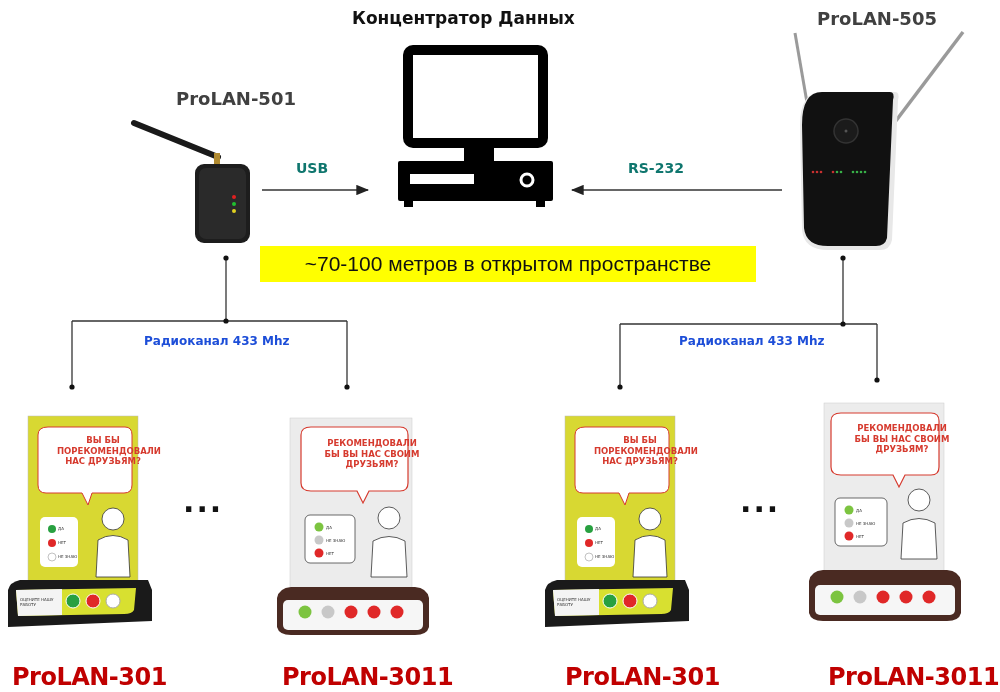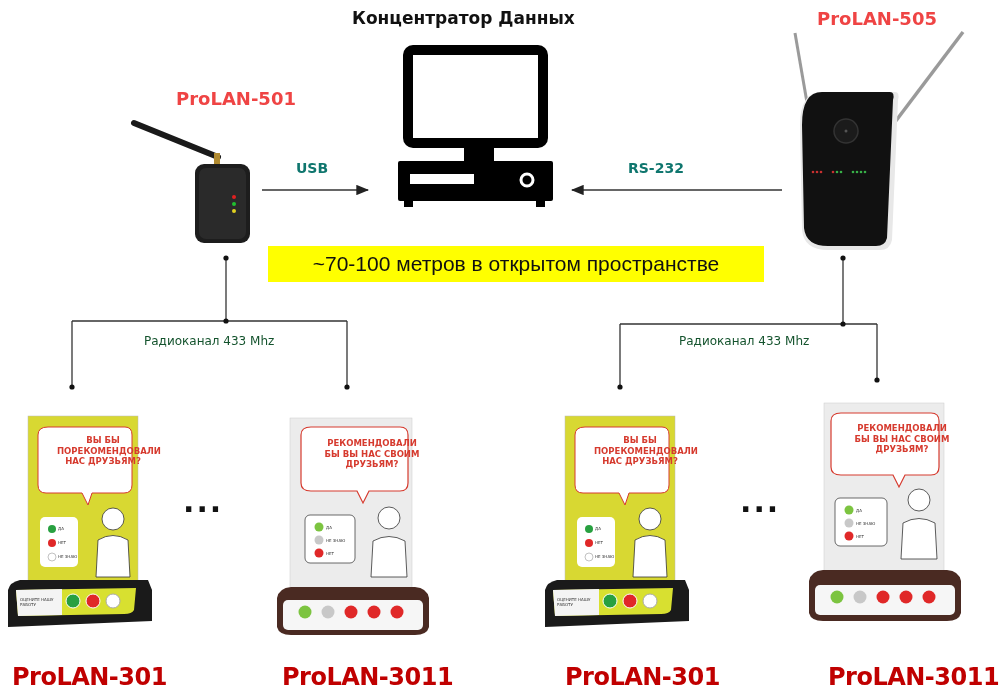--- a/index.html
+++ b/index.html
@@ -1,22 +1,22 @@
 <!DOCTYPE html>
 <html><head>
 <meta charset="utf-8">
 <style>
   html, body { margin:0; padding:0; background:#ffffff; }
   body { width:1000px; height:692px; position:relative; overflow:hidden; font-family:"Liberation Sans", sans-serif; }
   .abs { position:absolute; }
   .title-dark { font-family:"DejaVu Sans", sans-serif; font-weight:bold; color:#111; font-size:17px; }
-  .title-red { font-family:"DejaVu Sans", sans-serif; font-weight:bold; color:#ef4444; font-size:18px; }
+  .title-red { font-family:"DejaVu Sans", sans-serif; font-weight:bold; color:#404040; font-size:18px; }
   .bottom-red { font-family:"DejaVu Sans", sans-serif; font-weight:bold; color:#c00000; font-size:24px; letter-spacing:-0.5px; }
   .lbl { font-family:"DejaVu Sans", sans-serif; font-weight:bold; color:#0f766e; font-size:14px; }
-  .lbl-sm { font-family:"DejaVu Sans", sans-serif; font-weight:normal; color:#14532d; font-size:12px; }
+  .lbl-sm { font-family:"DejaVu Sans", sans-serif; font-weight:bold; color:#1d4ed8; font-size:12px; }
   .range-box { background:#ffff00; font-family:"Liberation Sans", sans-serif; font-size:21px; color:#111; text-align:center; line-height:36px; }
   .ellipsis { font-family:"DejaVu Sans", sans-serif; font-weight:bold; font-size:30px; color:#111; letter-spacing:2px; }
   svg { position:absolute; left:0; top:0; }
   
   .card-text { font-family:"DejaVu Sans", sans-serif; font-weight:bold; color:#d63a2e; text-align:center; line-height:1.25;padding-left:17px; }
   .opt { font-family:"DejaVu Sans", sans-serif; font-size:4px; color:#333; }
 </style>
 </head>
 <body>
 
@@ -107,21 +107,21 @@
       <circle cx="837" cy="172" r="1.3"></circle>
         <circle cx="841" cy="172" r="1.3"></circle>
       <circle cx="853" cy="172" r="1.3"></circle>
         <circle cx="857" cy="172" r="1.3"></circle>
         <circle cx="861" cy="172" r="1.3"></circle>
         <circle cx="865" cy="172" r="1.3"></circle>
     </g>
   </g>
 </svg>
 
-<div class="abs range-box" style="left:260px;top:246px;width:496px;height:36px;margin-left:8px;">~70-100 метров в открытом пространстве</div>
+<div class="abs range-box" style="left:260px;top:246px;width:496px;height:36px;">~70-100 метров в открытом пространстве</div>
 
 <div class="abs lbl-sm" style="left:144px;top:334px;">Радиоканал 433 Mhz</div>
 <div class="abs lbl-sm" style="left:679px;top:334px;">Радиоканал 433 Mhz</div>
 
 <div class="abs ellipsis" style="left:183px;top:484px;">...</div>
 <div class="abs ellipsis" style="left:740px;top:484px;">...</div>
 
 <div class="abs" style="left:0;top:405px;width:160px;height:230px;">
   <svg width="160" height="230" style="position:absolute;left:0;top:0">
     <rect x="28" y="11" width="110" height="170" fill="#d8d832" stroke="#bbb" stroke-width="0.5"></rect>

